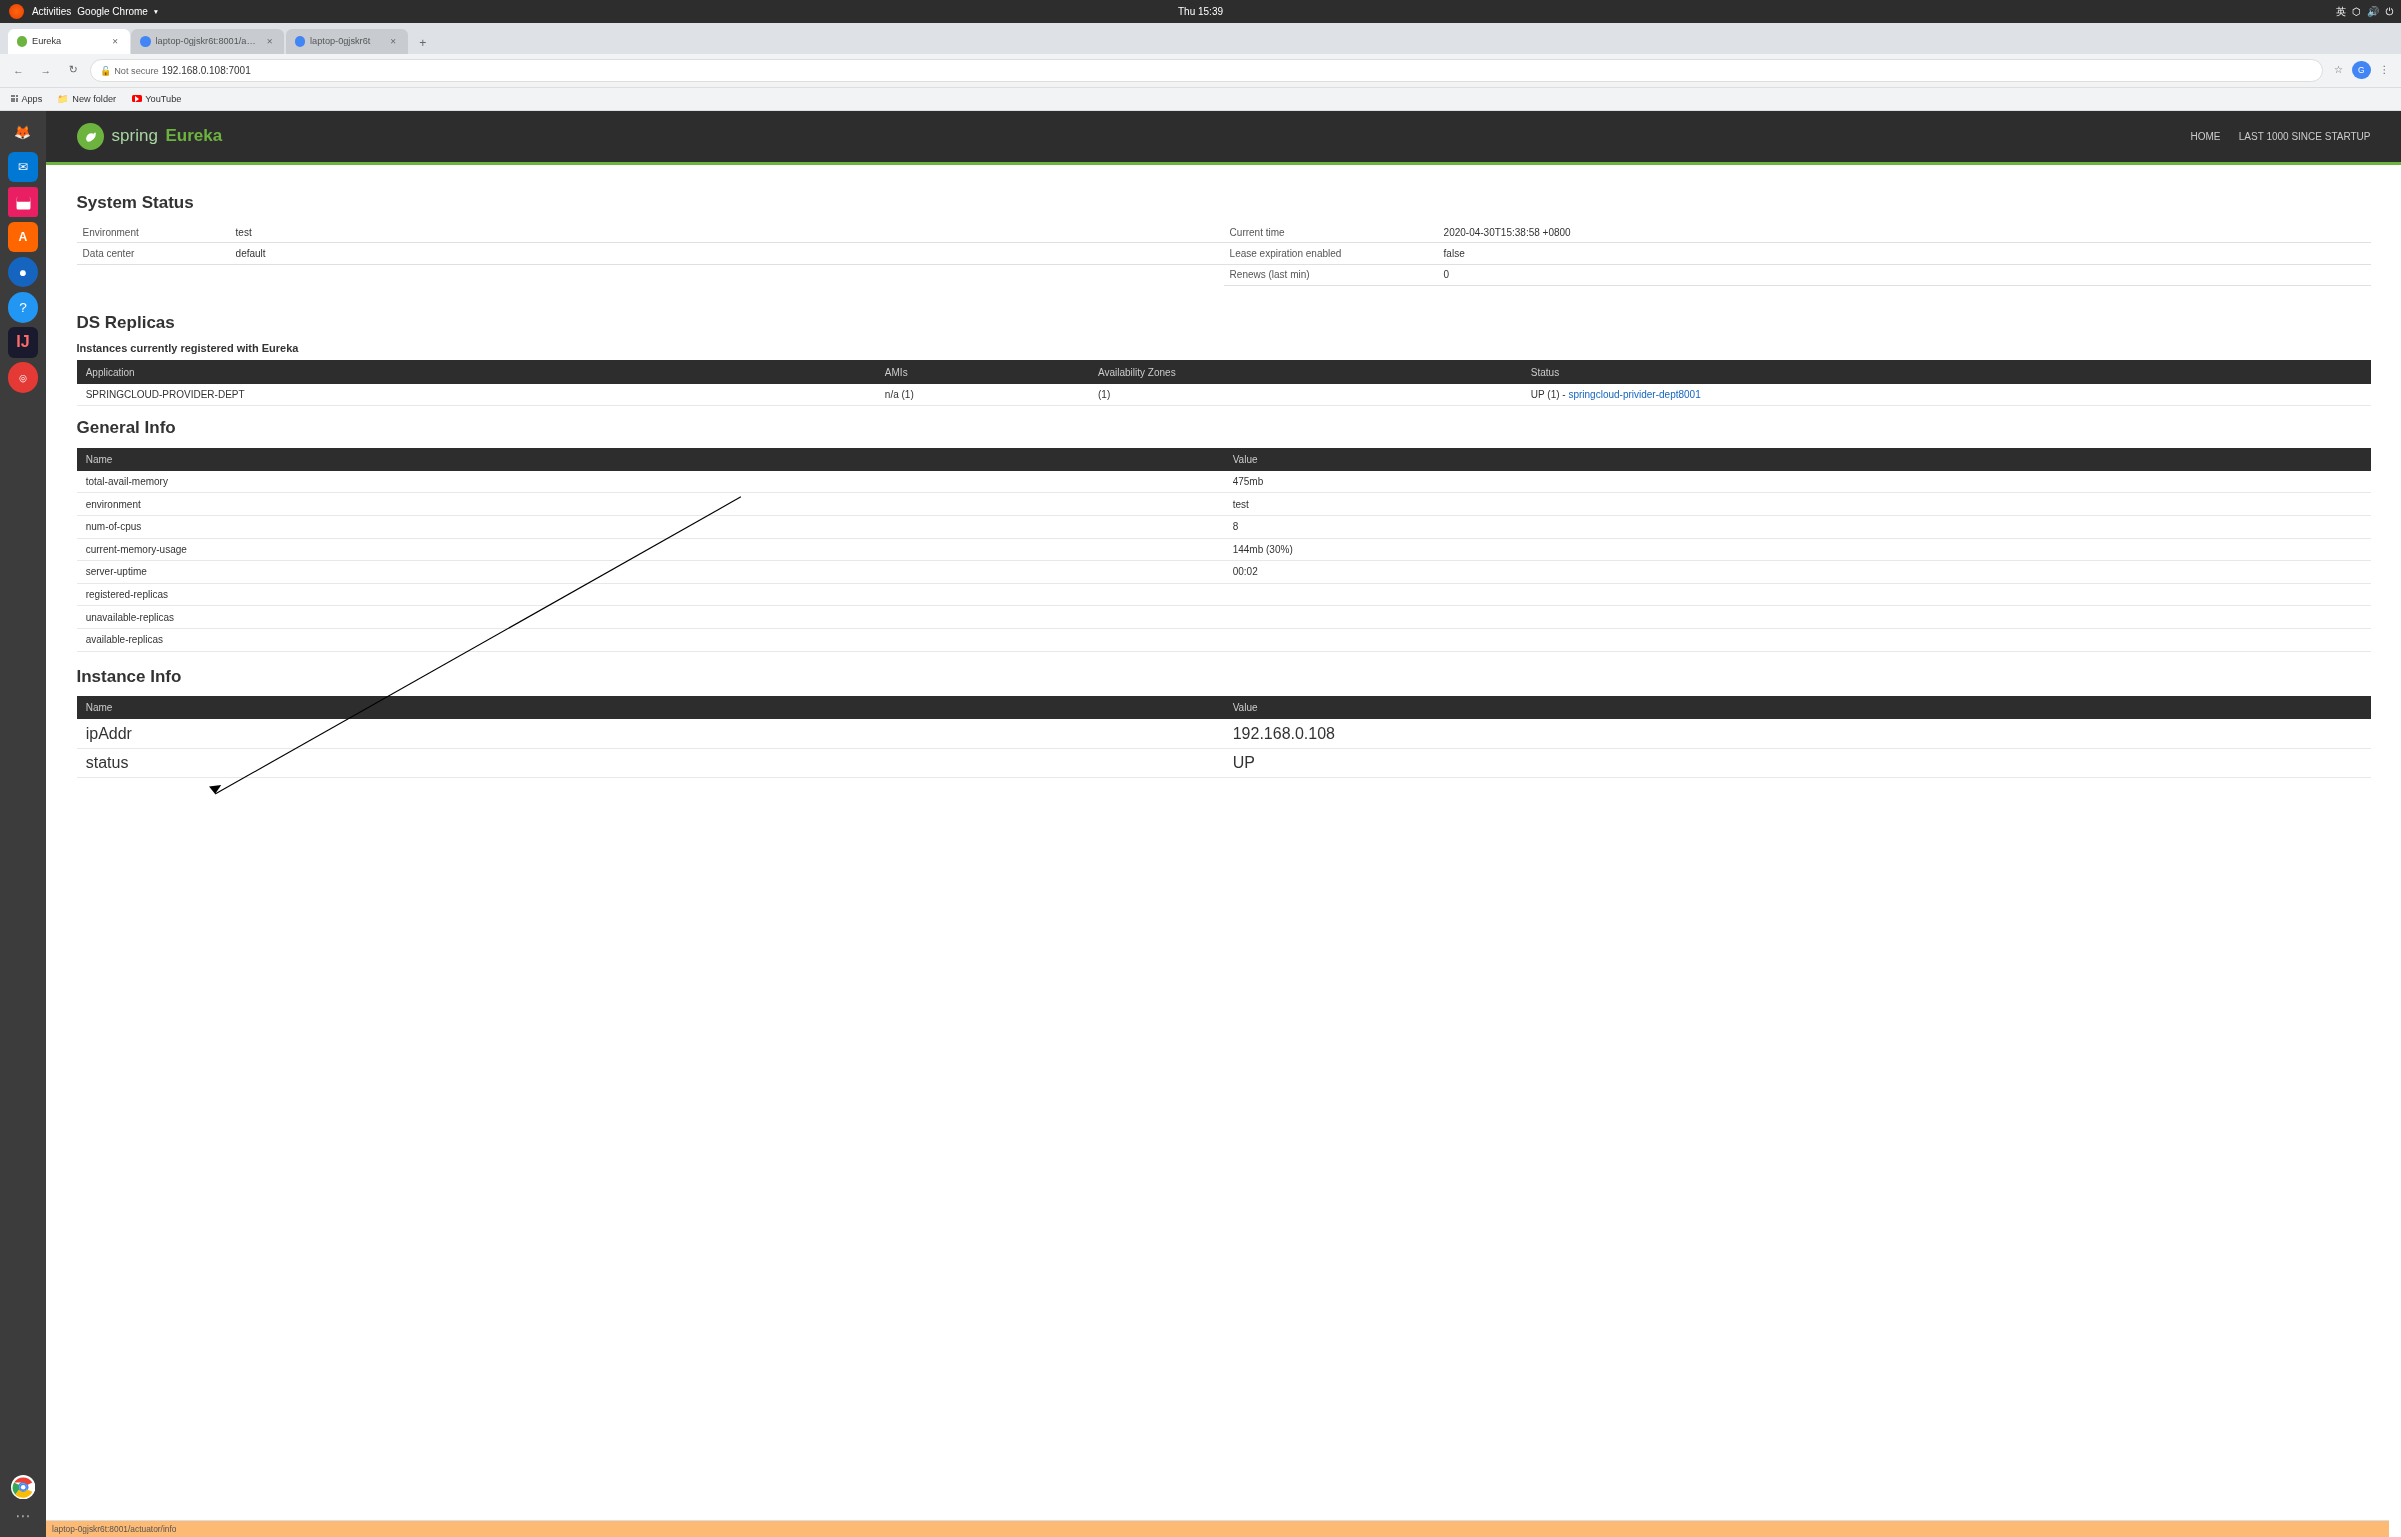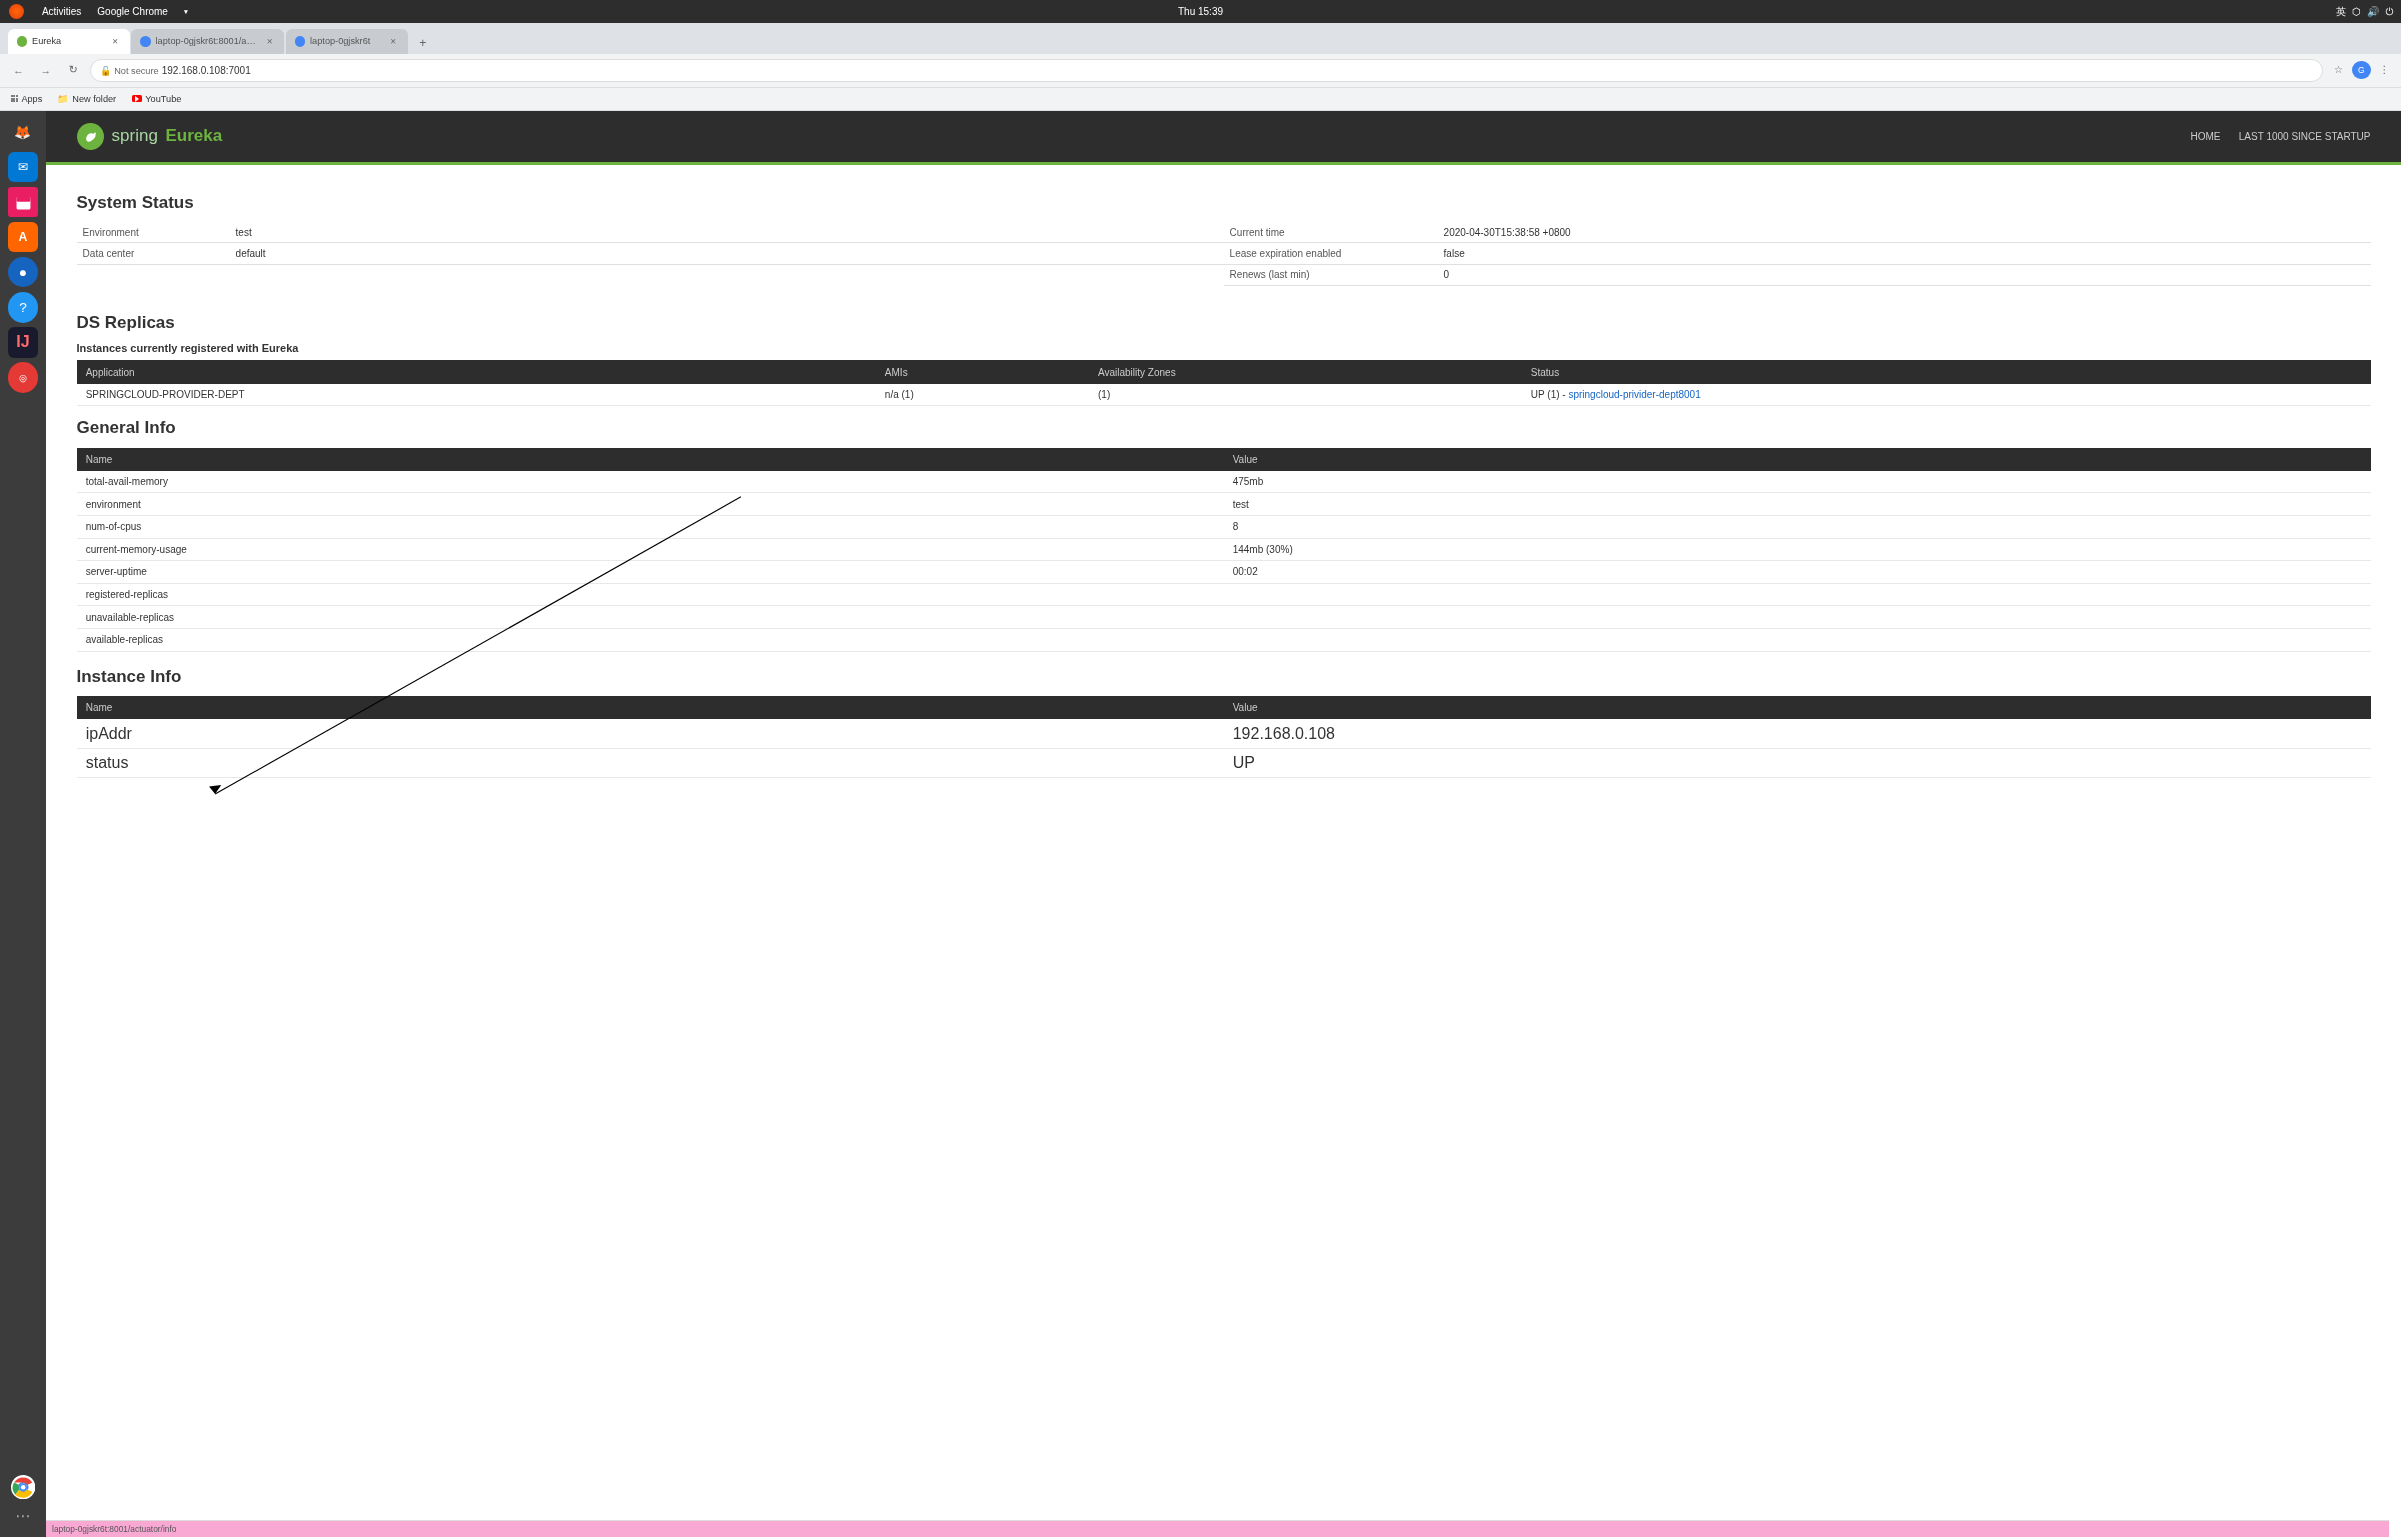--- a/index.html
+++ b/index.html
@@ -9,21 +9,21 @@
     .os-bar {
       height: 23px;
       background: #2d2d2d;
       display: flex;
       align-items: center;
       justify-content: space-between;
       padding: 0 7.6px;
       color: #fff;
       font-size: 10px;
     }
-    .os-bar-left { display: flex; align-items: center; gap: 16px; }
+    .os-bar-left { display: flex; align-items: center; gap: 6px; }
     .os-bar-center { position: absolute; left: 50%; transform: translateX(-50%); }
     .os-bar-right { display: flex; align-items: center; gap: 6.1px; margin-left: auto; }
     .os-firefox-icon { width: 15.3px; height: 15.3px; background: radial-gradient(circle, #ff6611, #e83e00); border-radius: 50%; }
 
     
     .chrome-window {
       display: flex;
       flex-direction: column;
       height: calc(100vh - 23px);
       background: #fff;
@@ -221,21 +221,21 @@
     .instance-table tbody td { padding: 5.3px 9.2px; font-size: 16px; color: #333; }
     .instance-table tbody td:first-child { width: 50%; }
 
     
     .status-bar {
       position: fixed;
       bottom: 0;
       left: 46px;
       right: 12px;
       height: 17px;
-      background: #f9a8d4;
+      background: #fdba74;
       border-top: 0.8px solid #ddd;
       display: flex;
       align-items: center;
       padding: 0 6.1px;
       font-size: 8.4px;
       color: #555;
     }
   </style>
 </head>
 <body>

